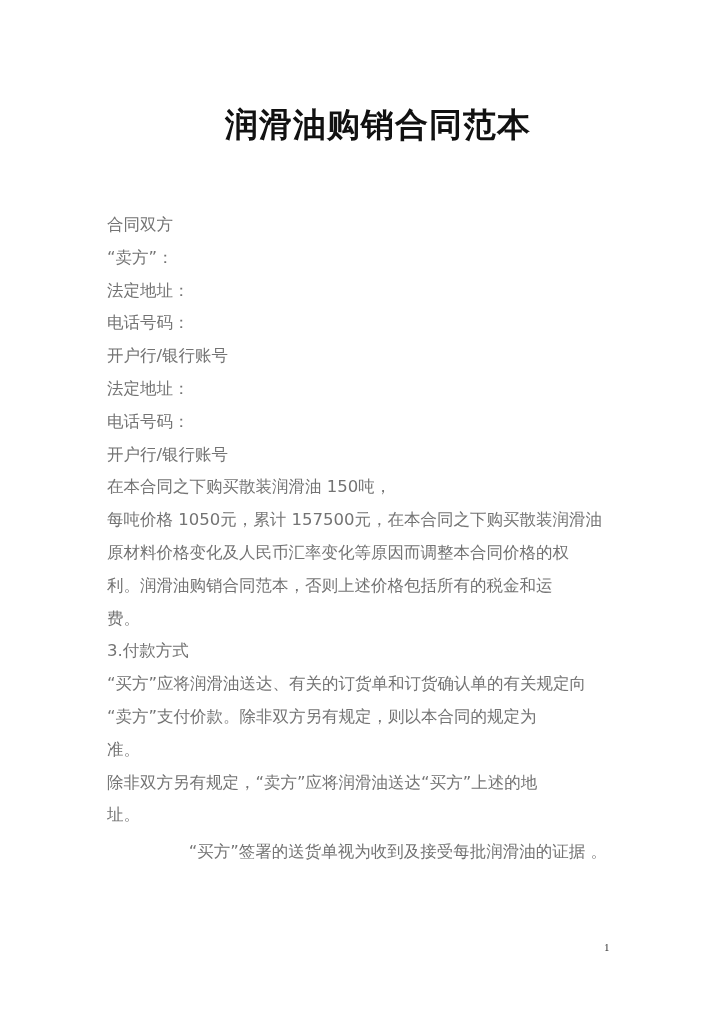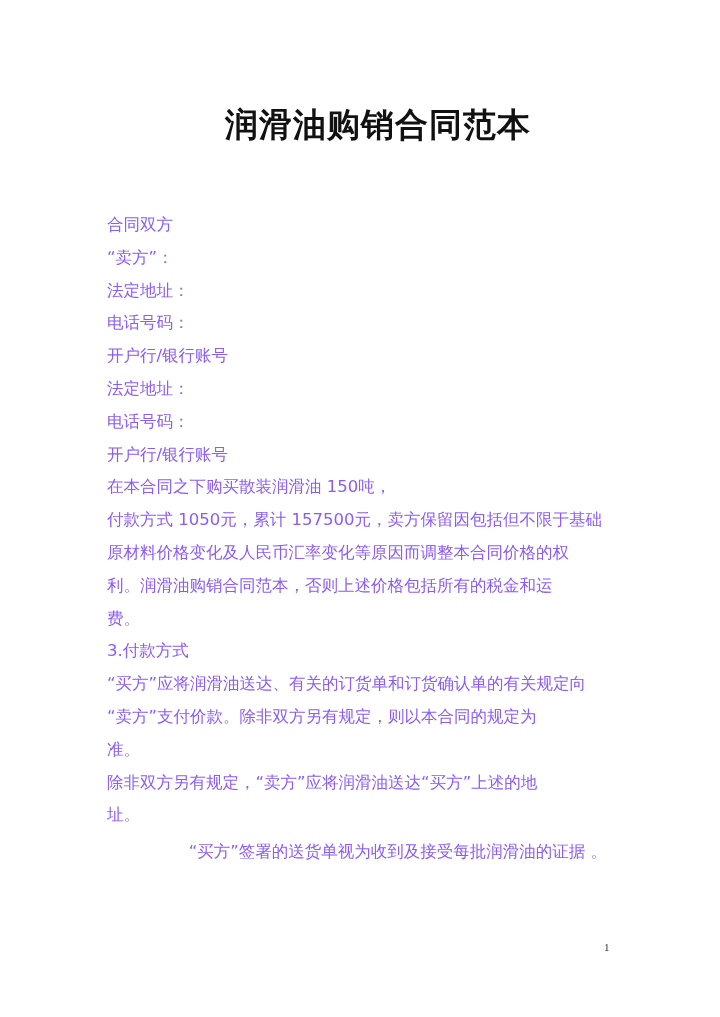--- a/index.html
+++ b/index.html
@@ -1,41 +1,41 @@
 <!DOCTYPE html>
 <html><head>
 <meta charset="utf-8">
 <style>
   html, body { margin: 0; padding: 0; background: #ffffff; }
   body { width: 720px; height: 1017px; position: relative; overflow: hidden;
          font-family: "DejaVu Sans", "Liberation Sans", sans-serif; color: #111; }
   .title { position: absolute; top: 103px; left: 18px; width: 720px; text-align: center;
            font-size: 33px; font-weight: bold; letter-spacing: 1px; color: #111; }
   .body { position: absolute; top: 209px; left: 107px; width: 500px; }
-  .line { font-size: 16.5px; height: 32.8px; line-height: 32.8px; white-space: nowrap; color: #8b5cf6; }
+  .line { font-size: 16.5px; height: 32.8px; line-height: 32.8px; white-space: nowrap; color: #737373; }
   .line.last { margin-top: 4px; text-align: right; }
   .page-num { position: absolute; top: 941px; left: 604px; font-size: 11px;
               font-family: "Liberation Serif", serif; color: #333; }
 </style>
 </head>
 <body>
 
 <div>
   <div class="title">润滑油购销合同范本</div>
   <div class="body">
     <div class="line">合同双方</div>
     <div class="line">“卖方”：</div>
     <div class="line">法定地址：</div>
     <div class="line">电话号码：</div>
     <div class="line">开户行/银行账号</div>
     <div class="line">法定地址：</div>
     <div class="line">电话号码：</div>
     <div class="line">开户行/银行账号</div>
     <div class="line">在本合同之下购买散装润滑油  150吨，</div>
-    <div class="line">付款方式 1050元，累计 157500元，卖方保留因包括但不限于基础</div>
+    <div class="line">每吨价格 1050元，累计 157500元，在本合同之下购买散装润滑油</div>
     <div class="line">原材料价格变化及人民币汇率变化等原因而调整本合同价格的权</div>
     <div class="line">利。润滑油购销合同范本，否则上述价格包括所有的税金和运</div>
     <div class="line">费。</div>
     <div class="line">3.付款方式</div>
     <div class="line">“买方”应将润滑油送达、有关的订货单和订货确认单的有关规定向</div>
     <div class="line">“卖方”支付价款。除非双方另有规定，则以本合同的规定为</div>
     <div class="line">准。</div>
     <div class="line">除非双方另有规定，“卖方”应将润滑油送达“买方”上述的地</div>
     <div class="line">址。</div>
     <div class="line last">“买方”签署的送货单视为收到及接受每批润滑油的证据 。</div>

